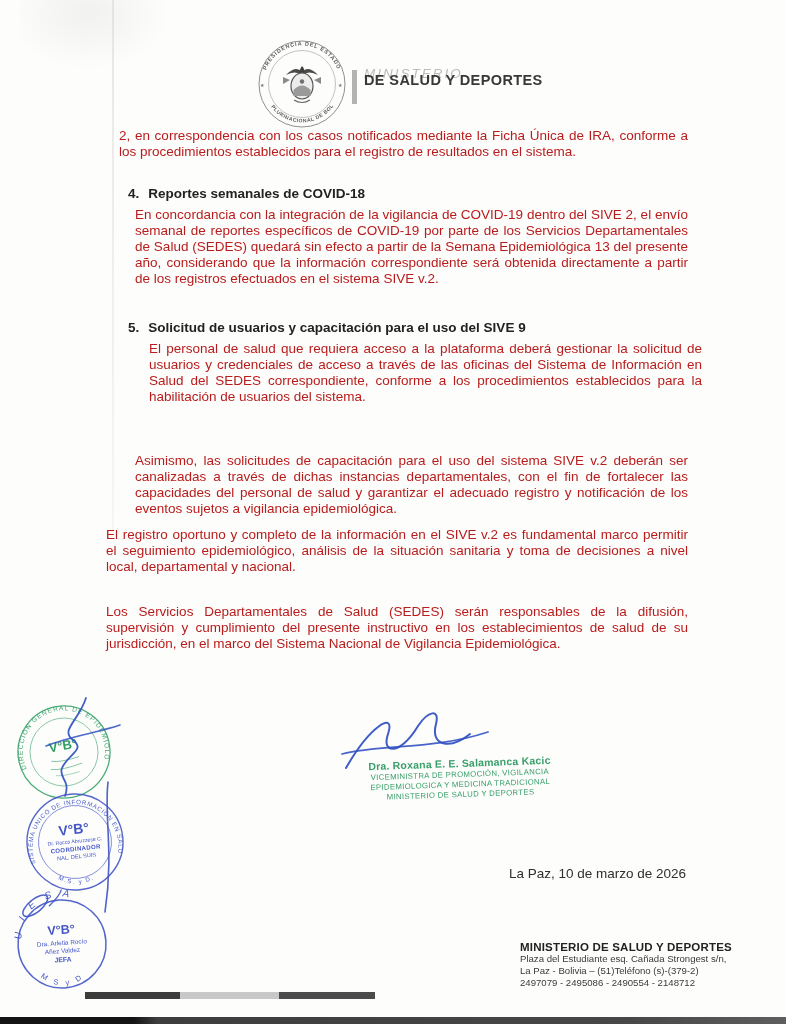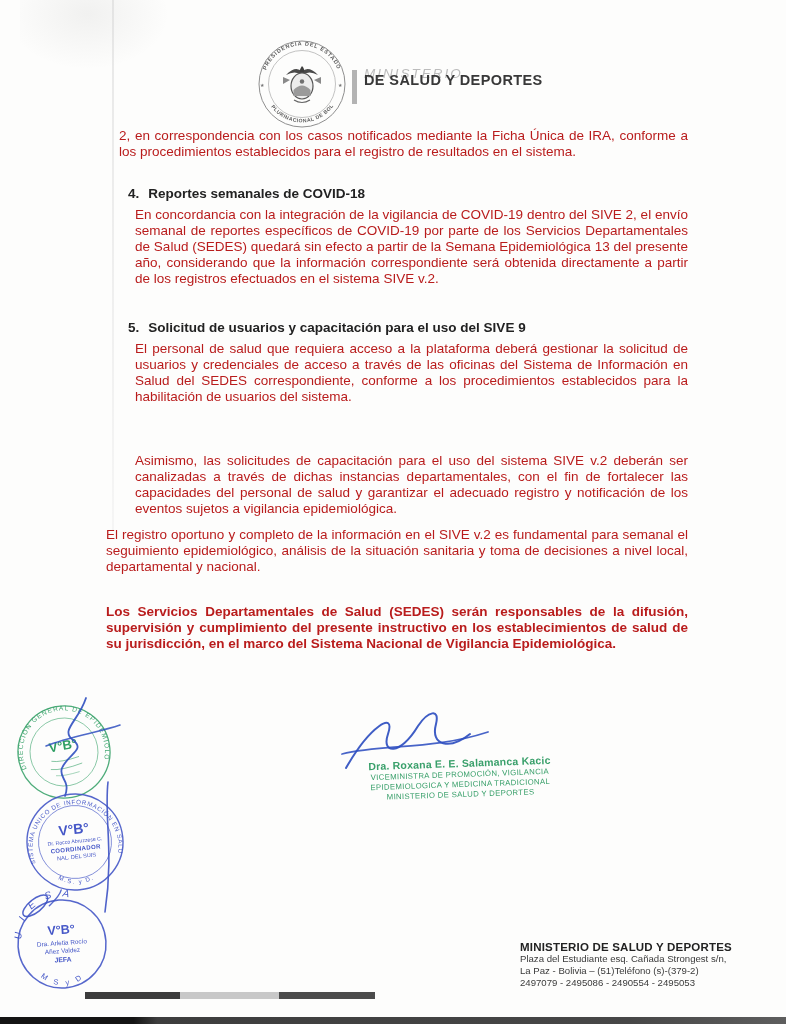--- a/index.html
+++ b/index.html
@@ -79,25 +79,25 @@
   <div class="heading" style="left:128px;top:186px;">
     <span>4.</span>
     <span>Reportes semanales de COVID-18</span>
   </div>
   <div class="para" style="left:135px;top:207px;width:553px;">En concordancia con la integración de la vigilancia de COVID-19 dentro del SIVE 2, el envío semanal de reportes específicos de COVID-19 por parte de los Servicios Departamentales de Salud (SEDES) quedará sin efecto a partir de la Semana Epidemiológica 13 del presente año, considerando que la información correspondiente será obtenida directamente a partir de los registros efectuados en el sistema SIVE v.2.</div>
 
   <div class="heading" style="left:128px;top:320px;">
     <span>5.</span>
     <span>Solicitud de usuarios y capacitación para el uso del SIVE 9</span>
   </div>
-  <div class="para" style="left:135px;top:341px;width:553px;">El personal de salud que requiera acceso a la plataforma deberá gestionar la solicitud de usuarios y credenciales de acceso a través de las oficinas del Sistema de Información en Salud del SEDES correspondiente, conforme a los procedimientos establecidos para la habilitación de usuarios del sistema.</div>
+  <div class="para" style="left:149px;top:341px;width:553px;">El personal de salud que requiera acceso a la plataforma deberá gestionar la solicitud de usuarios y credenciales de acceso a través de las oficinas del Sistema de Información en Salud del SEDES correspondiente, conforme a los procedimientos establecidos para la habilitación de usuarios del sistema.</div>
   <div class="para" style="left:135px;top:453px;width:553px;">Asimismo, las solicitudes de capacitación para el uso del sistema SIVE v.2 deberán ser canalizadas a través de dichas instancias departamentales, con el fin de fortalecer las capacidades del personal de salud y garantizar el adecuado registro y notificación de los eventos sujetos a vigilancia epidemiológica.</div>
 
-  <div class="para" style="left:106px;top:527px;width:582px;">El registro oportuno y completo de la información en el SIVE v.2 es fundamental para semanal el seguimiento epidemiológico, análisis de la situación sanitaria y toma de decisiones a nivel local, departamental y nacional.</div>
-  <div class="para" style="left:106px;top:604px;width:582px;font-weight:bold;">Los Servicios Departamentales de Salud (SEDES) serán responsables de la difusión, supervisión y cumplimiento del presente instructivo en los establecimientos de salud de su jurisdicción, en el marco del Sistema Nacional de Vigilancia Epidemiológica.</div>
+  <div class="para" style="left:106px;top:527px;width:582px;">El registro oportuno y completo de la información en el SIVE v.2 es fundamental marco permitir el seguimiento epidemiológico, análisis de la situación sanitaria y toma de decisiones a nivel local, departamental y nacional.</div>
+  <div class="para" style="left:106px;top:604px;width:582px;">Los Servicios Departamentales de Salud (SEDES) serán responsables de la difusión, supervisión y cumplimiento del presente instructivo en los establecimientos de salud de su jurisdicción, en el marco del Sistema Nacional de Vigilancia Epidemiológica.</div>
 
   <div class="stamp" style="left:12px;top:700px;width:104px;height:104px;transform:rotate(-10deg);">
     <svg width="104" height="104" viewBox="0 0 104 104">
       <circle cx="52" cy="52" r="46" fill="none" stroke="#2f9e63" stroke-width="1.3" opacity=".85"></circle>
       <circle cx="52" cy="52" r="34" fill="none" stroke="#2f9e63" stroke-width=".8" opacity=".65"></circle>
       <defs>
           <path id="g1arc" d="M13,64 A41,41 0 1 1 91,64" fill="none"></path>
         </defs>
       <text font-size="6.6" letter-spacing="1" fill="#2f9e63" opacity=".9">
         <textPath href="#g1arc" startOffset="2">DIRECCIÓN GENERAL DE EPIDEMIOLOGÍA</textPath>
@@ -171,26 +171,27 @@
       <path d="M4,48 C45,38 95,44 150,26" fill="none" stroke="#2f4fc0" stroke-width="1.8" stroke-linecap="round" opacity=".88"></path>
     </svg>
   </div>
   <div class="sig-stamp">
     <div class="name">Dra. Roxana E. E. Salamanca Kacic</div>
     <div class="t">VICEMINISTRA DE PROMOCIÓN, VIGILANCIA</div>
     <div class="t">EPIDEMIOLOGICA Y MEDICINA TRADICIONAL</div>
     <div class="t">MINISTERIO DE SALUD Y DEPORTES</div>
   </div>
 
+  <div class="dateline">La Paz, 10 de marzo de 2026</div>
 
   <div class="footer">
     <div class="ft-title">MINISTERIO DE SALUD Y DEPORTES</div>
     <div class="ft-line">Plaza del Estudiante esq. Cañada Strongest s/n,</div>
     <div class="ft-line">La Paz - Bolivia – (51)Teléfono (s)-(379-2)</div>
-    <div class="ft-line">2497079 - 2495086 - 2490554 - 2495053</div>
+    <div class="ft-line">2497079 - 2495086 - 2490554 - 2148712</div>
   </div>
 
   <div class="seg-bar">
     <div class="s1"></div>
     <div class="s2"></div>
     <div class="s3"></div>
   </div>
   <div class="bottom-edge"></div>
 
 </div>

